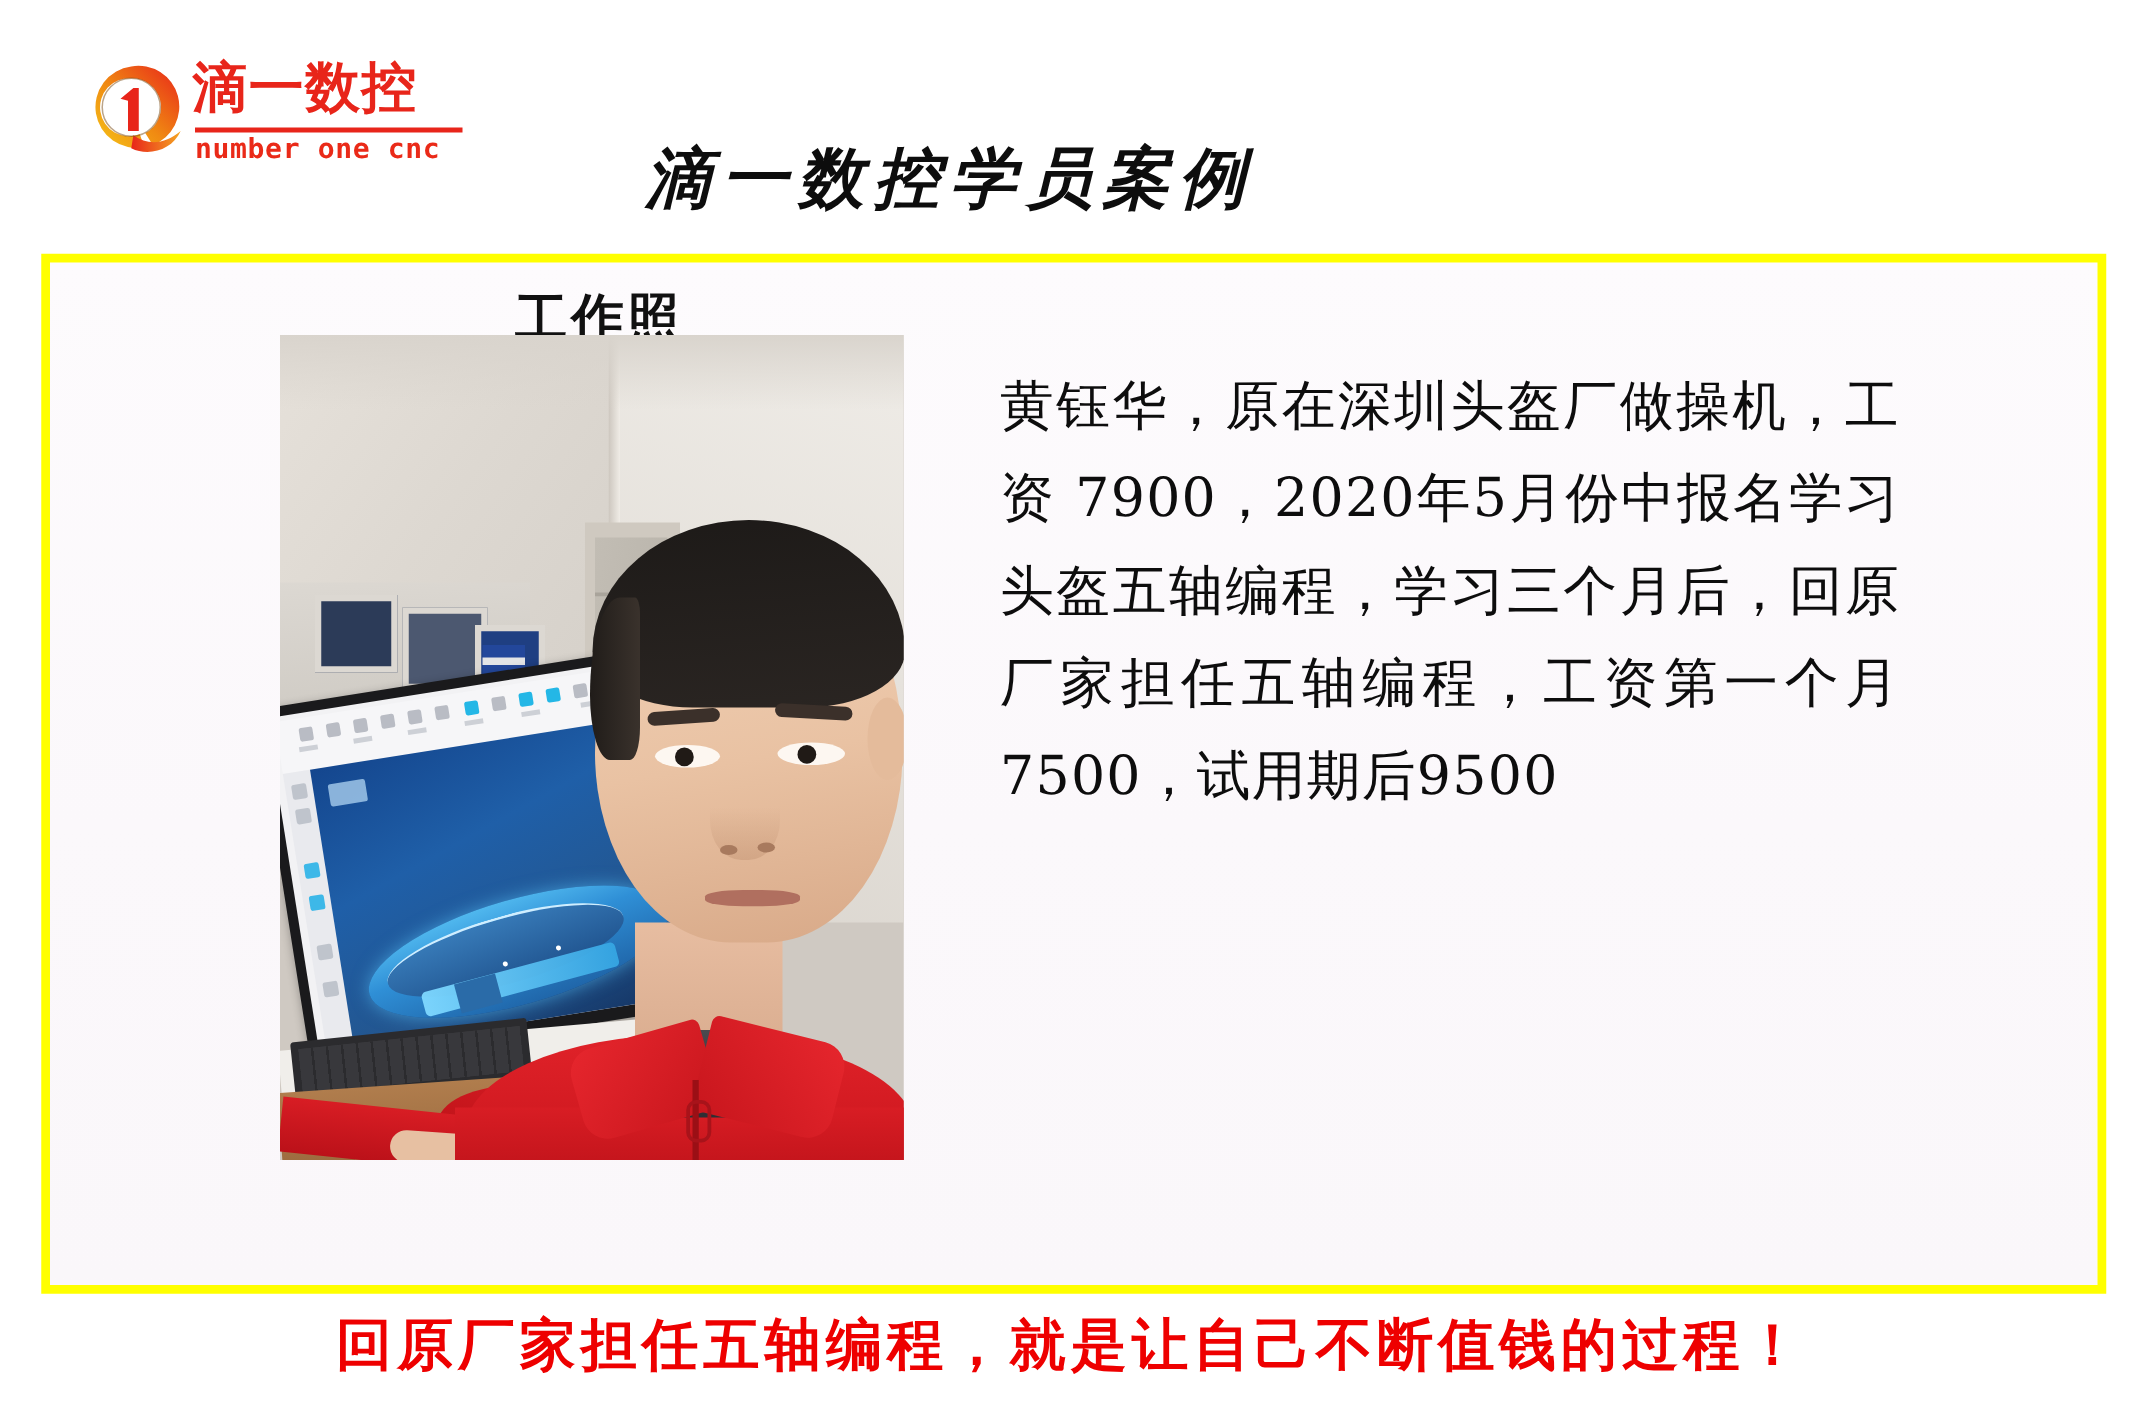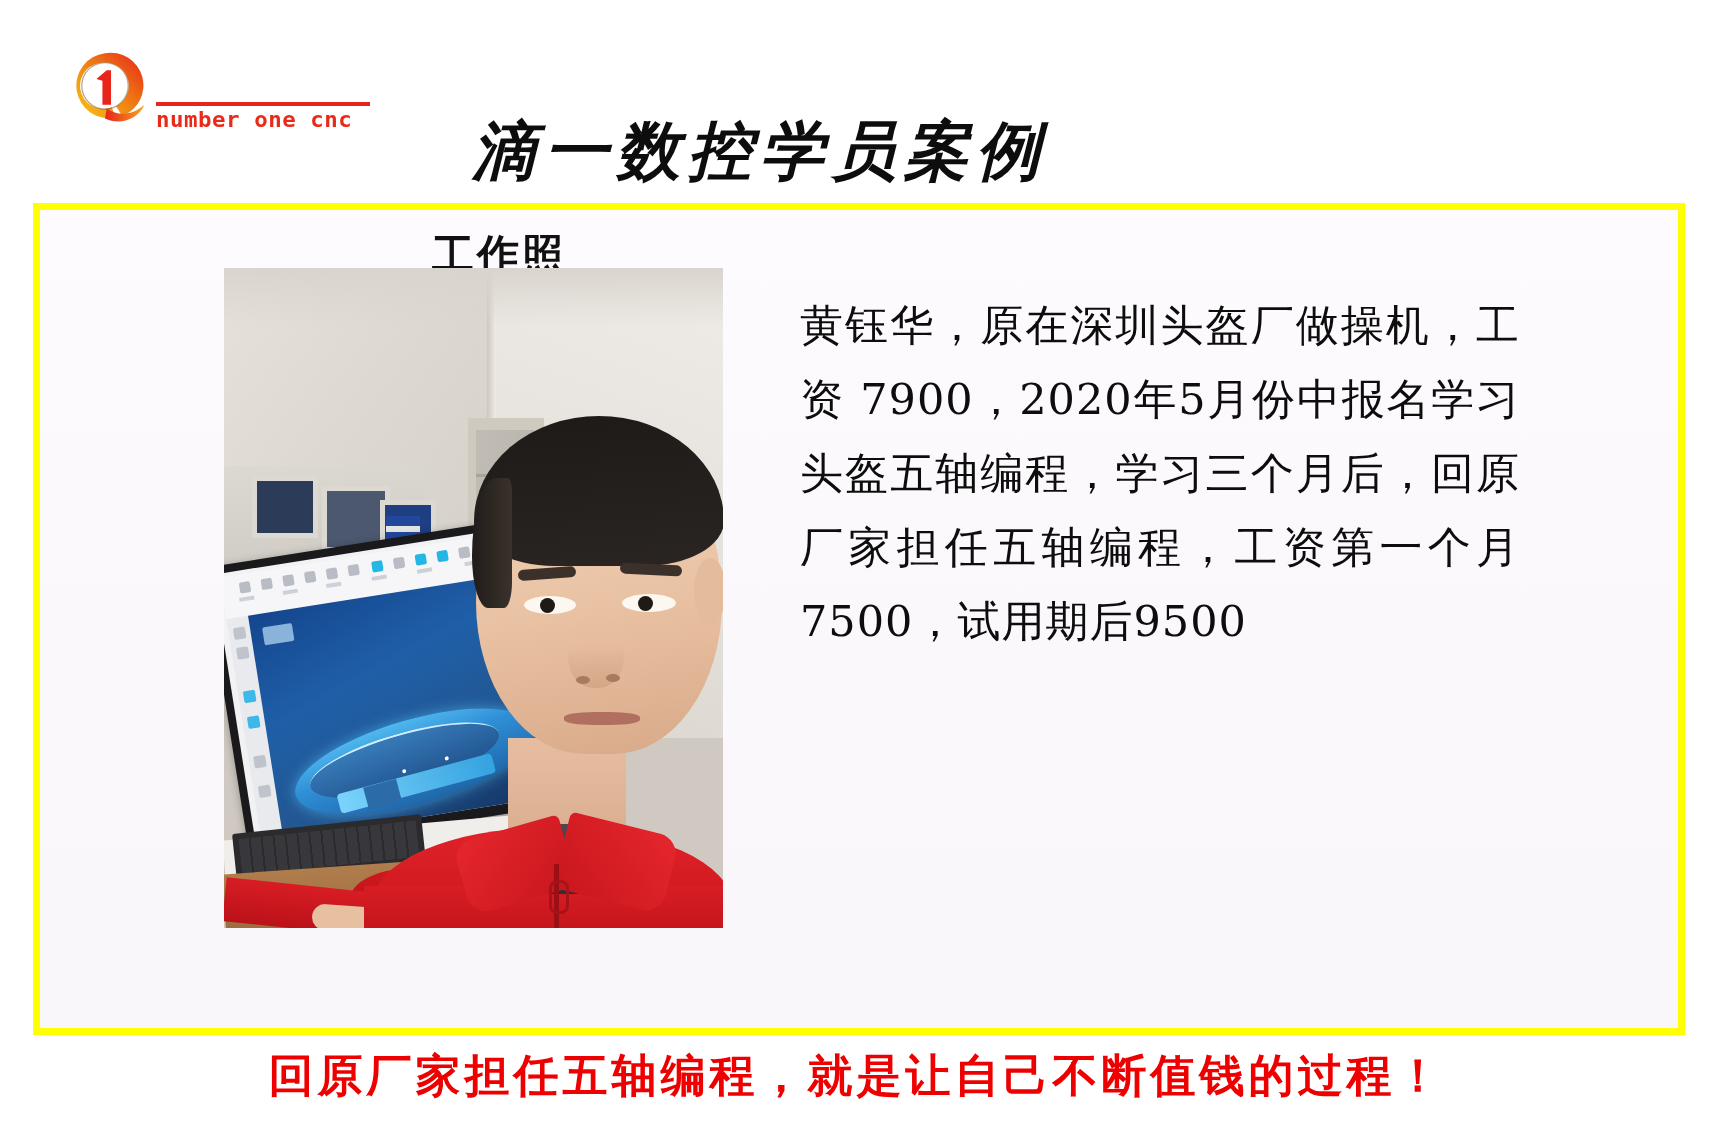--- a/index.html
+++ b/index.html
@@ -75,42 +75,42 @@
   
   #page-title {
     position: absolute;
     left: 440px;
     top: 108px;
     width: 640px;
     text-align: center;
     font-family: "DejaVu Serif", "Liberation Serif", serif;
     font-weight: bold;
     font-style: italic;
-    font-size: 64px;
+    font-size: 53px;
     letter-spacing: 8px;
     color: #0d0d0d;
     white-space: nowrap;
   }
 
   
   #case-card {
     position: absolute;
     left: 33px;
     top: 203px;
     width: 1652px;
     height: 832px;
     box-sizing: border-box;
     border: 7px solid #ffff00;
     background: linear-gradient(180deg, #fdfbfd 0%, #fbf8fb 55%, #faf7fa 100%);
   }
 
   
   #photo-caption {
     position: absolute;
-    left: 432px;
+    left: 412px;
     top: 227px;
     font-family: "DejaVu Serif", "Liberation Serif", serif;
     font-weight: bold;
     font-size: 42px;
     letter-spacing: 3px;
     color: #111111;
     white-space: nowrap;
   }
 
   
@@ -431,20 +431,21 @@
         <stop offset="0%" stop-color="#e8251a"></stop>
         <stop offset="100%" stop-color="#f5a623"></stop>
       </linearGradient>
     </defs>
     <path d="M50 6 A38 38 0 1 0 62 81 L58 69 A27 27 0 1 1 50 17 A27 27 0 0 1 63 68 L70 79 A38 38 0 0 0 50 6 Z" fill="url(#gq)"></path>
     <path d="M52 70 C66 80 82 78 96 66 C88 84 66 90 50 82 Z" fill="url(#gtail)"></path>
     <circle cx="50" cy="44" r="27" fill="none" stroke="#7a4a12" stroke-width="1.4" opacity="0.5"></circle>
     <path d="M52 26 L40 36 L47 38 L47 66 L57 66 L57 26 Z" fill="#e8251a"></path>
   </svg>
   <div id="logo-wordmark">
+    <div class="logo-cn">滴一数控</div>
     <div class="logo-rule"></div>
     <div class="logo-en">number one cnc</div>
   </div>
 </div>
 
 <div id="page-title">滴一数控学员案例</div>
 
 <div id="case-card"></div>
 
 <div id="photo-caption">工作照</div>

